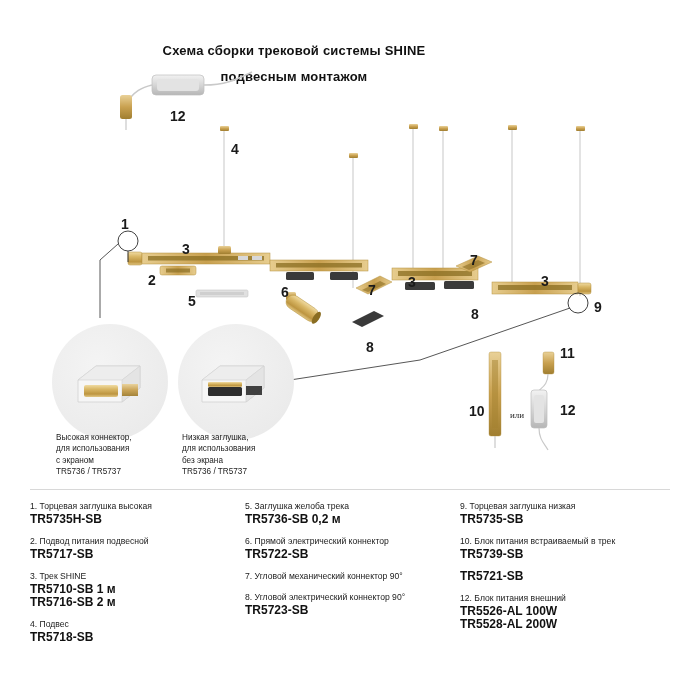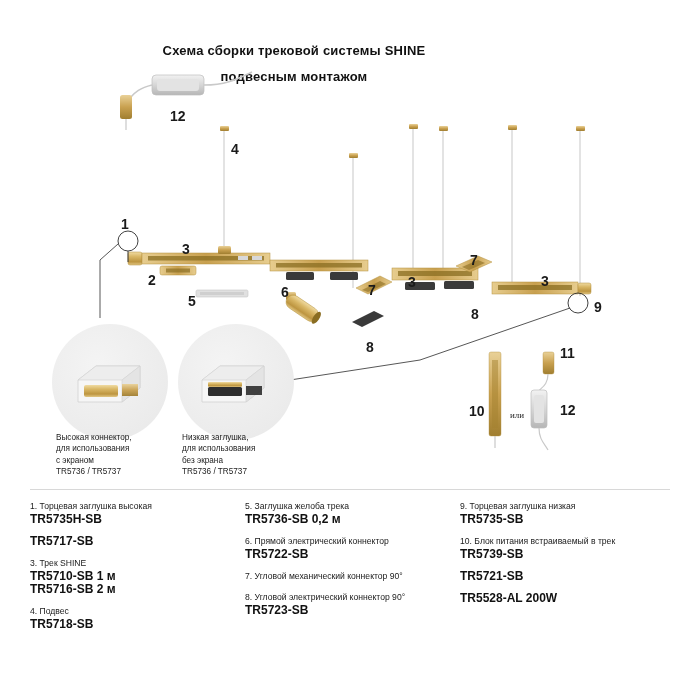--- a/index.html
+++ b/index.html
@@ -315,20 +315,21 @@
   <div class="divider"></div>
 
   <div class="legend">
 
     <div class="legend-col">
       <div class="legend-item">
         <div class="desc"><span>1.</span> <span>Торцевая заглушка высокая</span></div>
         <div class="code legend-sub">TR5735H-SB</div>
       </div>
       <div class="legend-item">
+        <div class="desc"><span>2.</span> <span>Подвод питания подвесной</span></div>
         <div class="code legend-sub">TR5717-SB</div>
       </div>
       <div class="legend-item">
         <div class="desc"><span>3.</span> <span>Трек SHINE</span></div>
         <div class="code legend-sub">TR5710-SB  1 м</div>
         <div class="code">TR5716-SB  2 м</div>
       </div>
       <div class="legend-item">
         <div class="desc"><span>4.</span> <span>Подвес</span></div>
         <div class="code legend-sub">TR5718-SB</div>
@@ -359,19 +360,21 @@
         <div class="code legend-sub">TR5735-SB</div>
       </div>
       <div class="legend-item">
         <div class="desc"><span>10.</span> <span>Блок питания встраиваемый в трек</span></div>
         <div class="code legend-sub">TR5739-SB</div>
       </div>
       <div class="legend-item">
         <div class="code legend-sub">TR5721-SB</div>
       </div>
       <div class="legend-item">
+        <div class="desc"><span>12.</span> <span>Блок питания внешний</span></div>
+        <div class="code legend-sub">TR5526-AL 100W</div>
         <div class="code">TR5528-AL 200W</div>
       </div>
     </div>
 
   </div>
 
 </div>
 
 </body></html>

